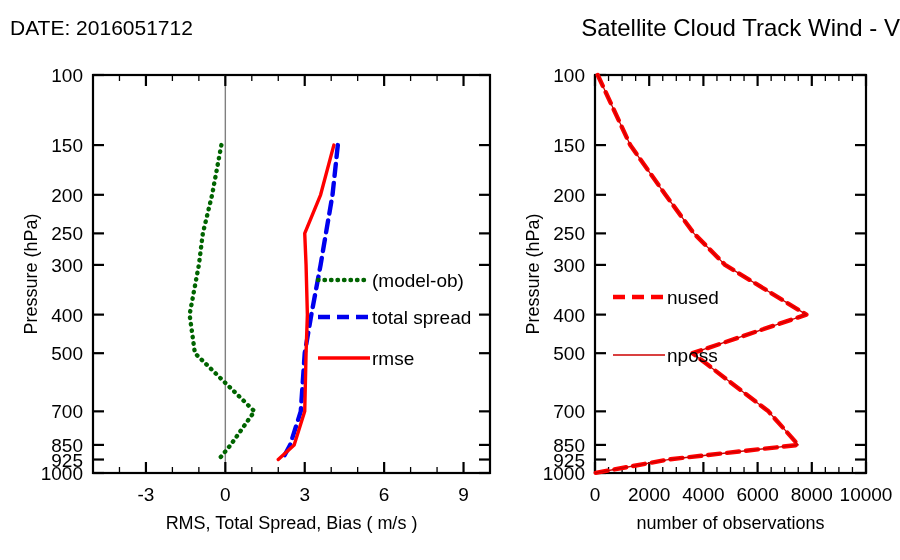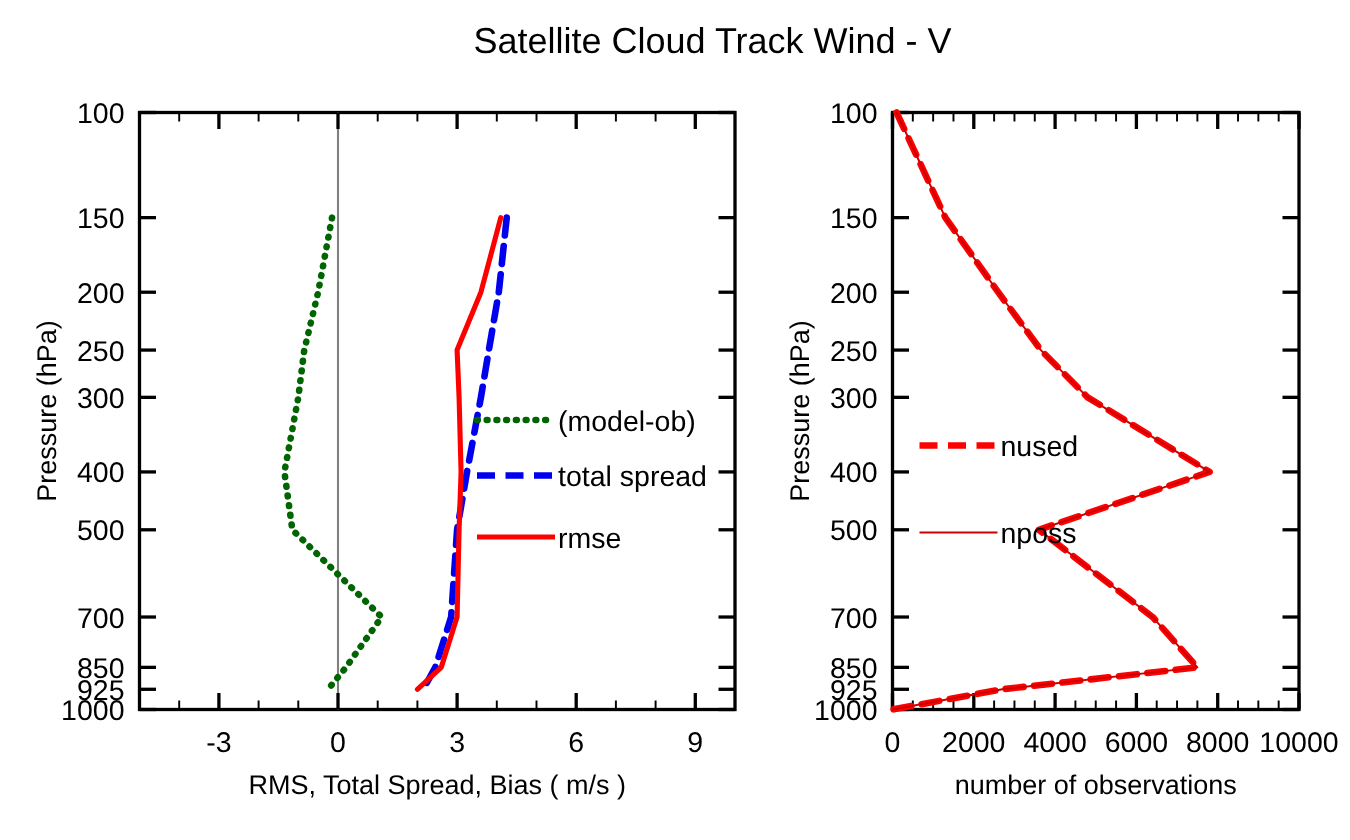--- a/index.html
+++ b/index.html
@@ -27,40 +27,41 @@
     left: 10px;
     top: 16px;
     font-size: 21px;
     white-space: nowrap;
   }
   .main-title {
     position: absolute;
     left: 0;
     top: 14px;
     width: 900px;
-    text-align: center;
+    text-align: right;
     font-size: 24px;
     white-space: nowrap;
     padding-left: 50px;
     box-sizing: border-box;
   }
   svg { display: block; }
   text {
     font-family: "Liberation Sans", sans-serif;
     fill: #000000;
   }
   .tick-label { font-size: 19px; }
   .axis-title { font-size: 18px; }
   .legend-label { font-size: 19px; }
 </style>
 </head>
 <body>
 
 <div id="figure">
 
+  <div class="date-label">DATE: 2016051712</div>
   <div class="main-title">Satellite Cloud Track Wind - V</div>
 
   <svg id="plot-svg" width="900" height="560">
       <g>
         <rect x="93" y="75" width="397" height="398" fill="none" stroke="#000000" stroke-width="2.2"></rect>
         <line x1="225.33333333333331" y1="75" x2="225.33333333333331" y2="473" stroke="#808080" stroke-width="1.4"></line>
         <line x1="93" y1="75" x2="104" y2="75" stroke="#000000" stroke-width="2.2"></line>
         <line x1="479" y1="75" x2="490" y2="75" stroke="#000000" stroke-width="2.2"></line>
         <text x="83" y="82" class="tick-label" text-anchor="end">100</text>
         <line x1="93" y1="145.08432110416118" x2="104" y2="145.08432110416118" stroke="#000000" stroke-width="2.2"></line>

